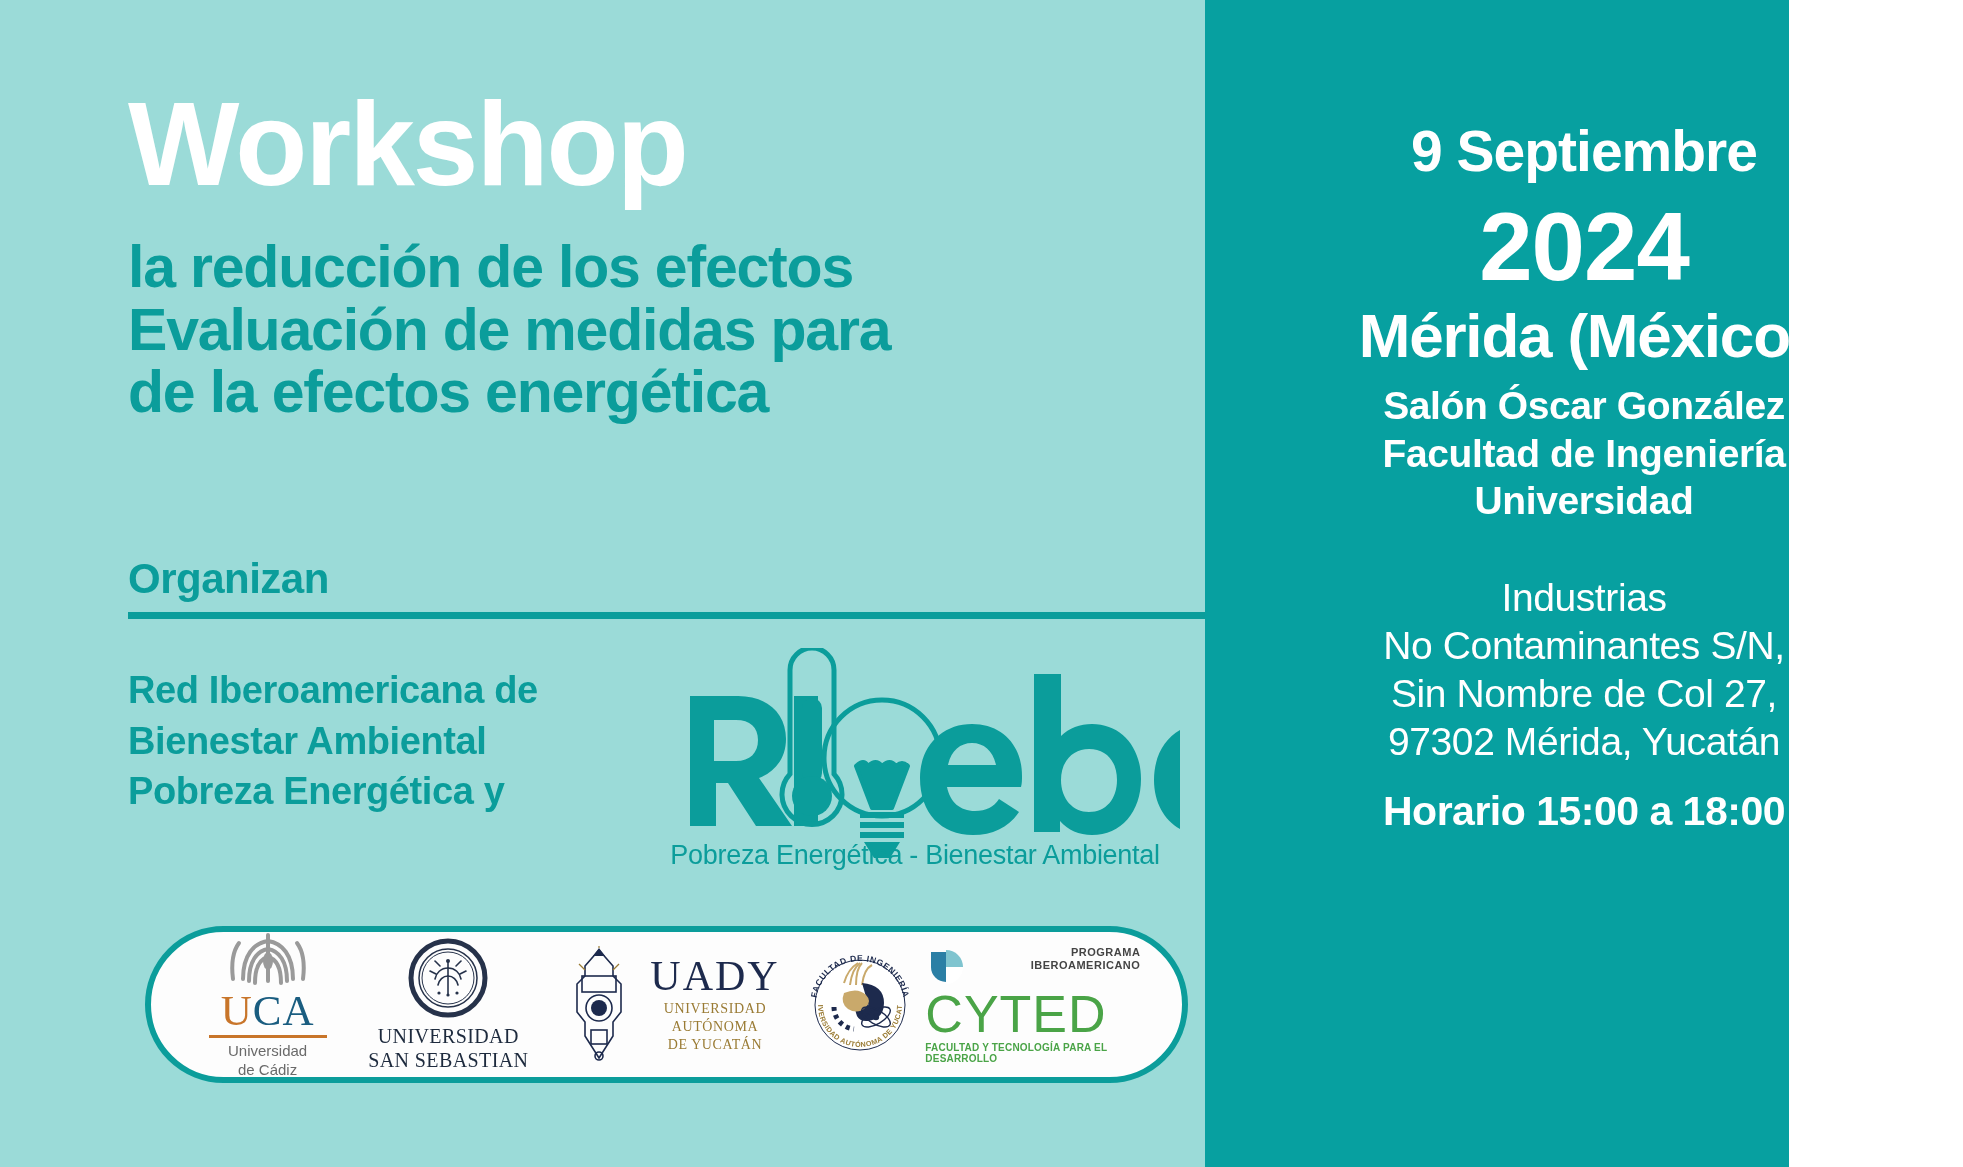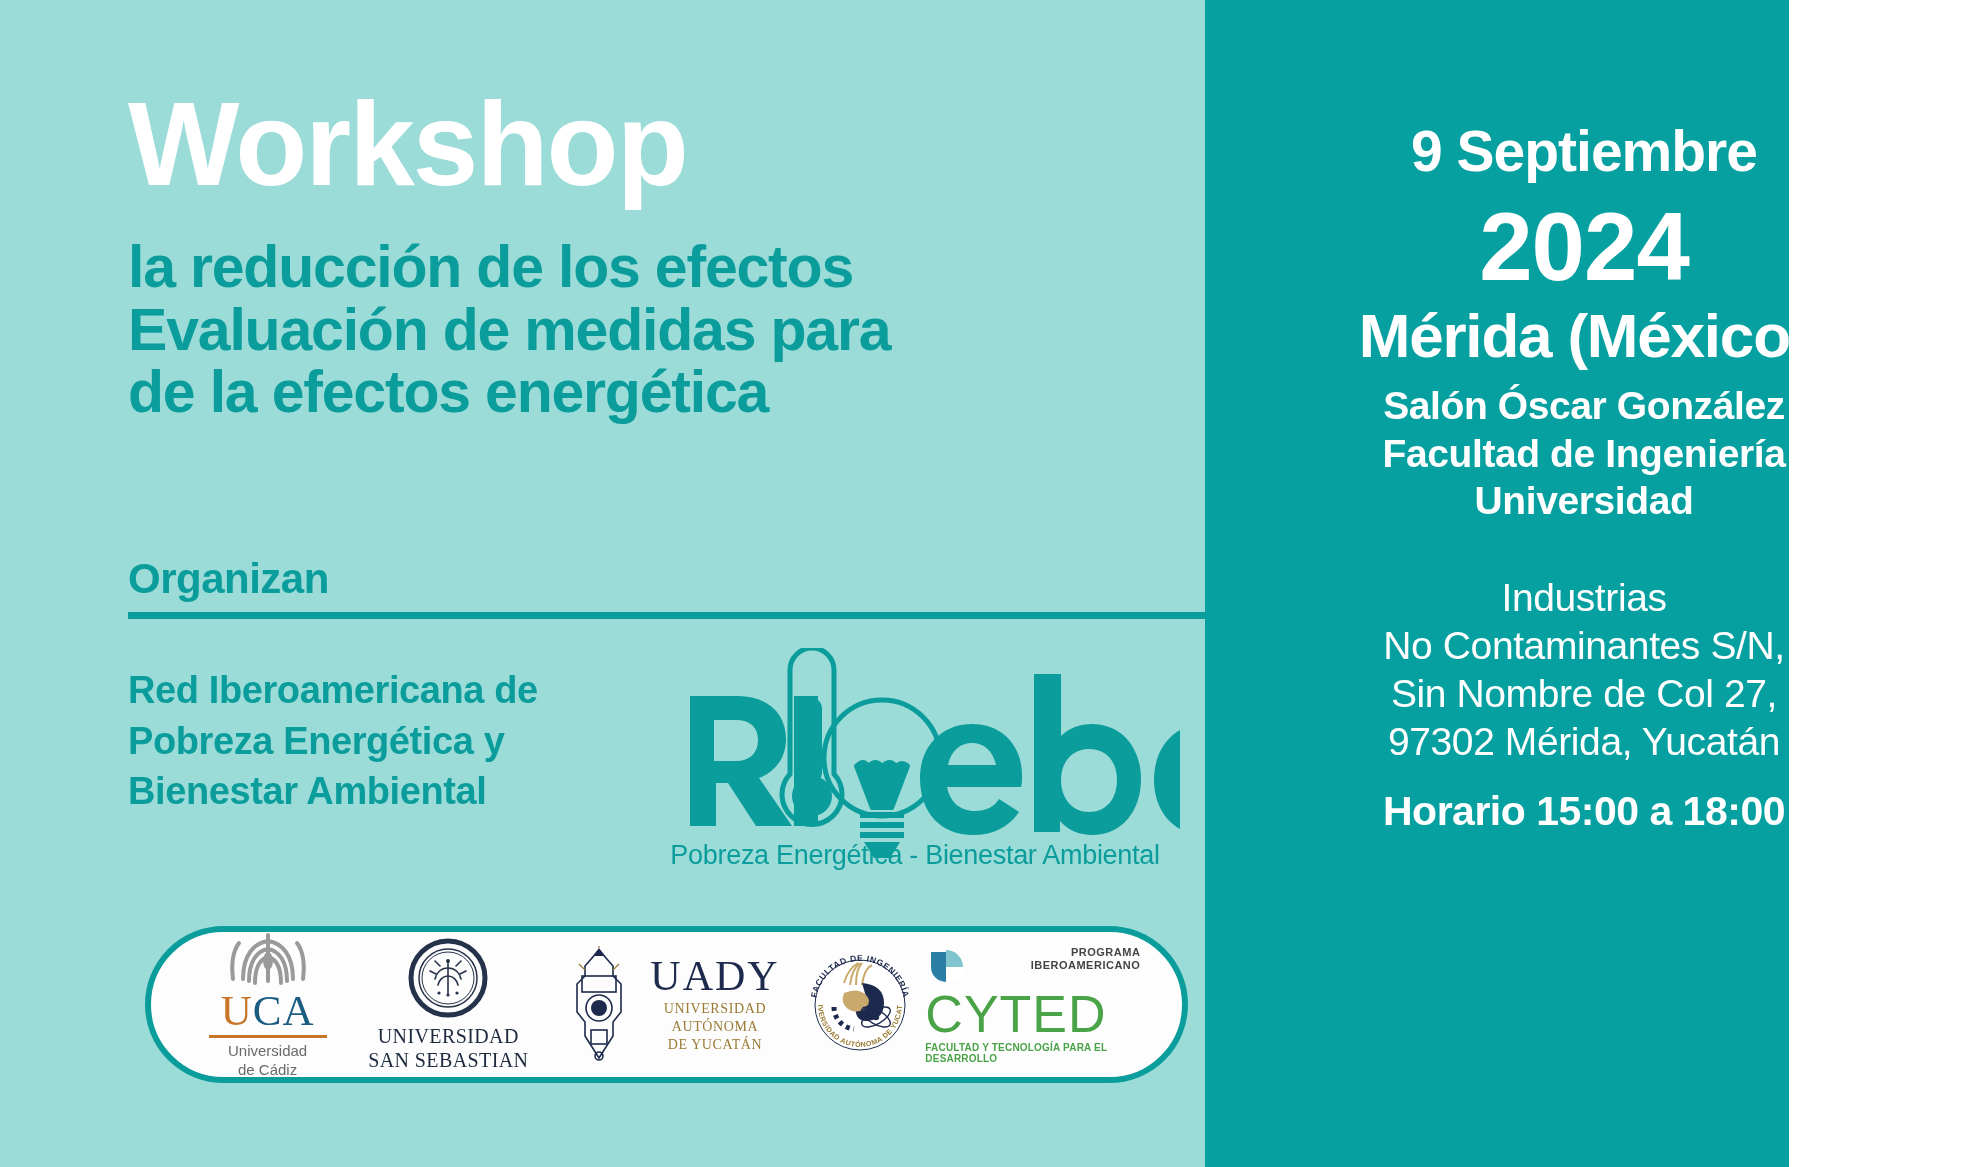--- a/index.html
+++ b/index.html
@@ -220,22 +220,22 @@
     <div>la reducción de los efectos</div>
     <div>Evaluación de medidas para</div>
     <div>de la efectos energética</div>
   </div>
 
   <div class="organizan">Organizan</div>
   <div class="divider"></div>
 
   <div class="network-name">
     <div>Red Iberoamericana de</div>
+    <div>Bienestar Ambiental</div>
     <div>Pobreza Energética y</div>
-    <div>Bienestar Ambiental</div>
   </div>
 
   <div class="ripeba-logo">
     <svg viewBox="0 0 520 220" width="520" height="220">
 
       <g fill="#0b9d9b">
         <path d="M30 48 h48 c30 0 48 18 48 43 0 19-11 33-27 39 l33 48 h-36 l-28-43 h-12 v43 H30 Z
                  M54 72 v41 h22 c14 0 22-8 22-21 0-13-8-20-22-20 Z"></path>
       </g>
 

